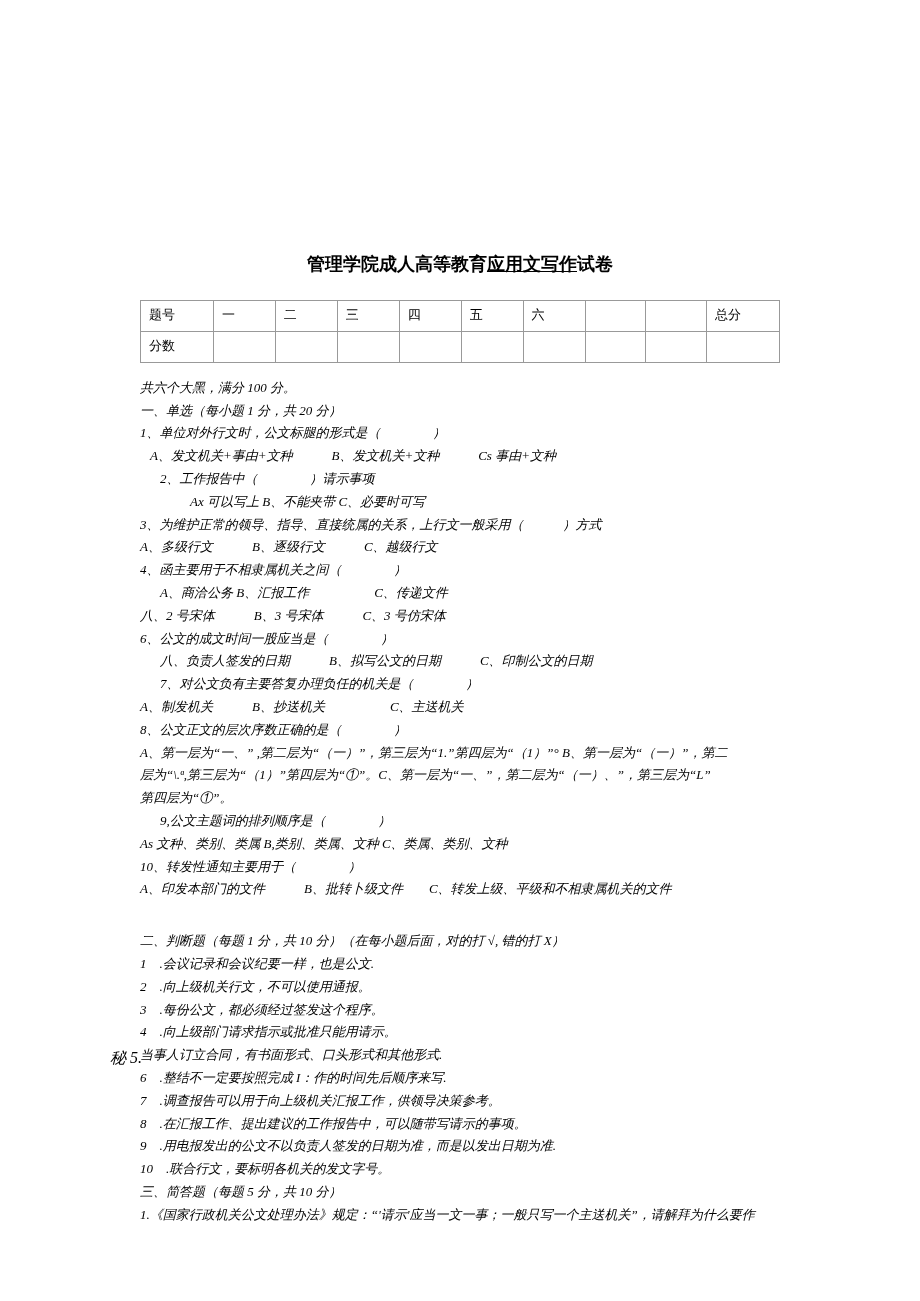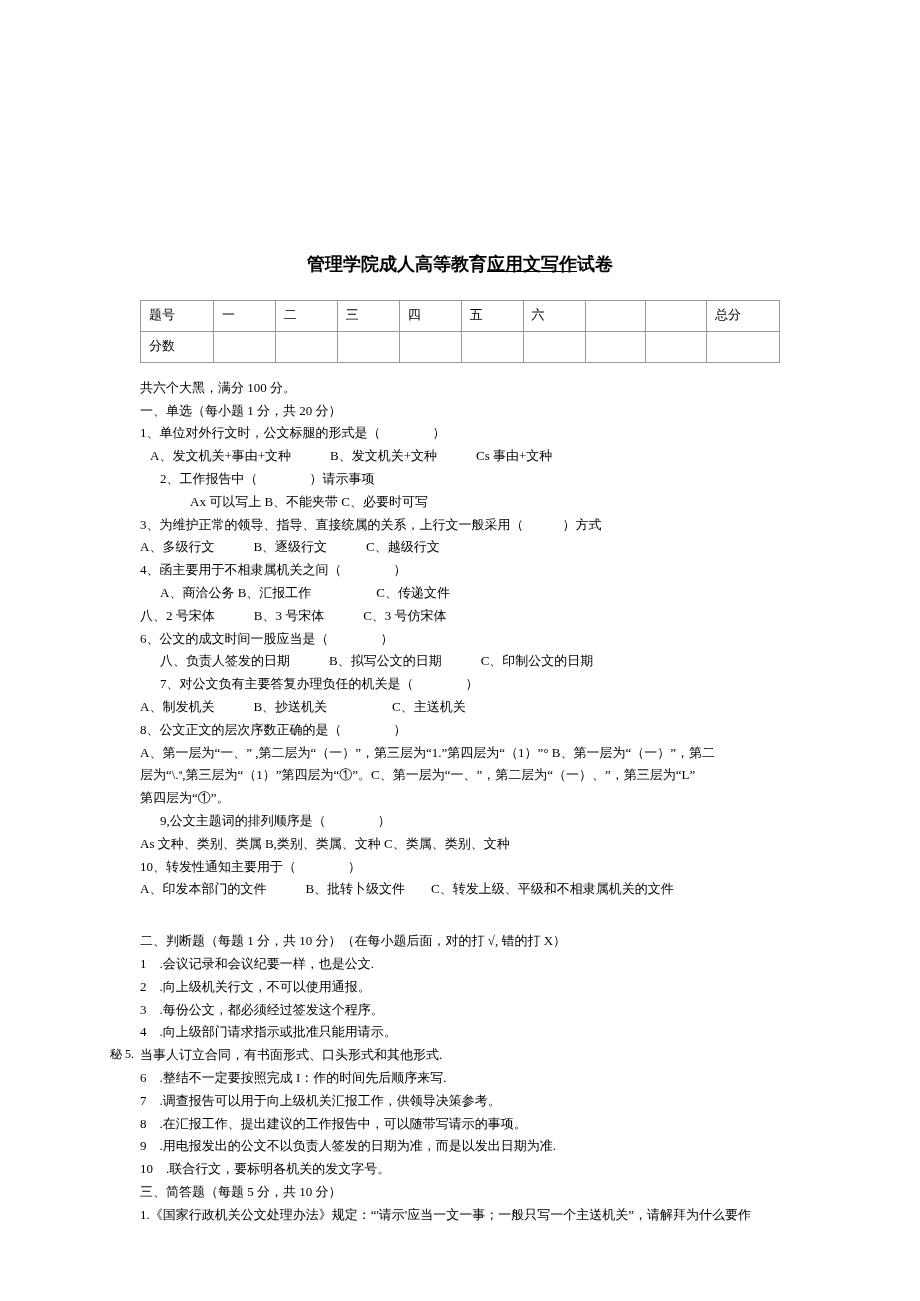--- a/index.html
+++ b/index.html
@@ -42,34 +42,35 @@
     }
     table.score td.num {
       width: 48px;
     }
     table.score td.total {
       width: 60px;
       margin-top: 8px;
     }
     .content {
       font-size: 13px;
+      font-style: italic;
     }
     .content p {
       margin: 2px 0;
     }
     .opts {
       padding-left: 10px;
     }
     .indent {
       padding-left: 20px;
     }
     .side-label {
       position: absolute;
       left: 110px;
-      font-size: 12px;
+      font-size: 16px;
     }
   </style>
 </head>
 <body>
 
 <div class="page">
   <div class="title">
     <span>管理学院成人高等教育</span><span class="underline">应用文写作</span><span>试卷</span>
   </div>
 

